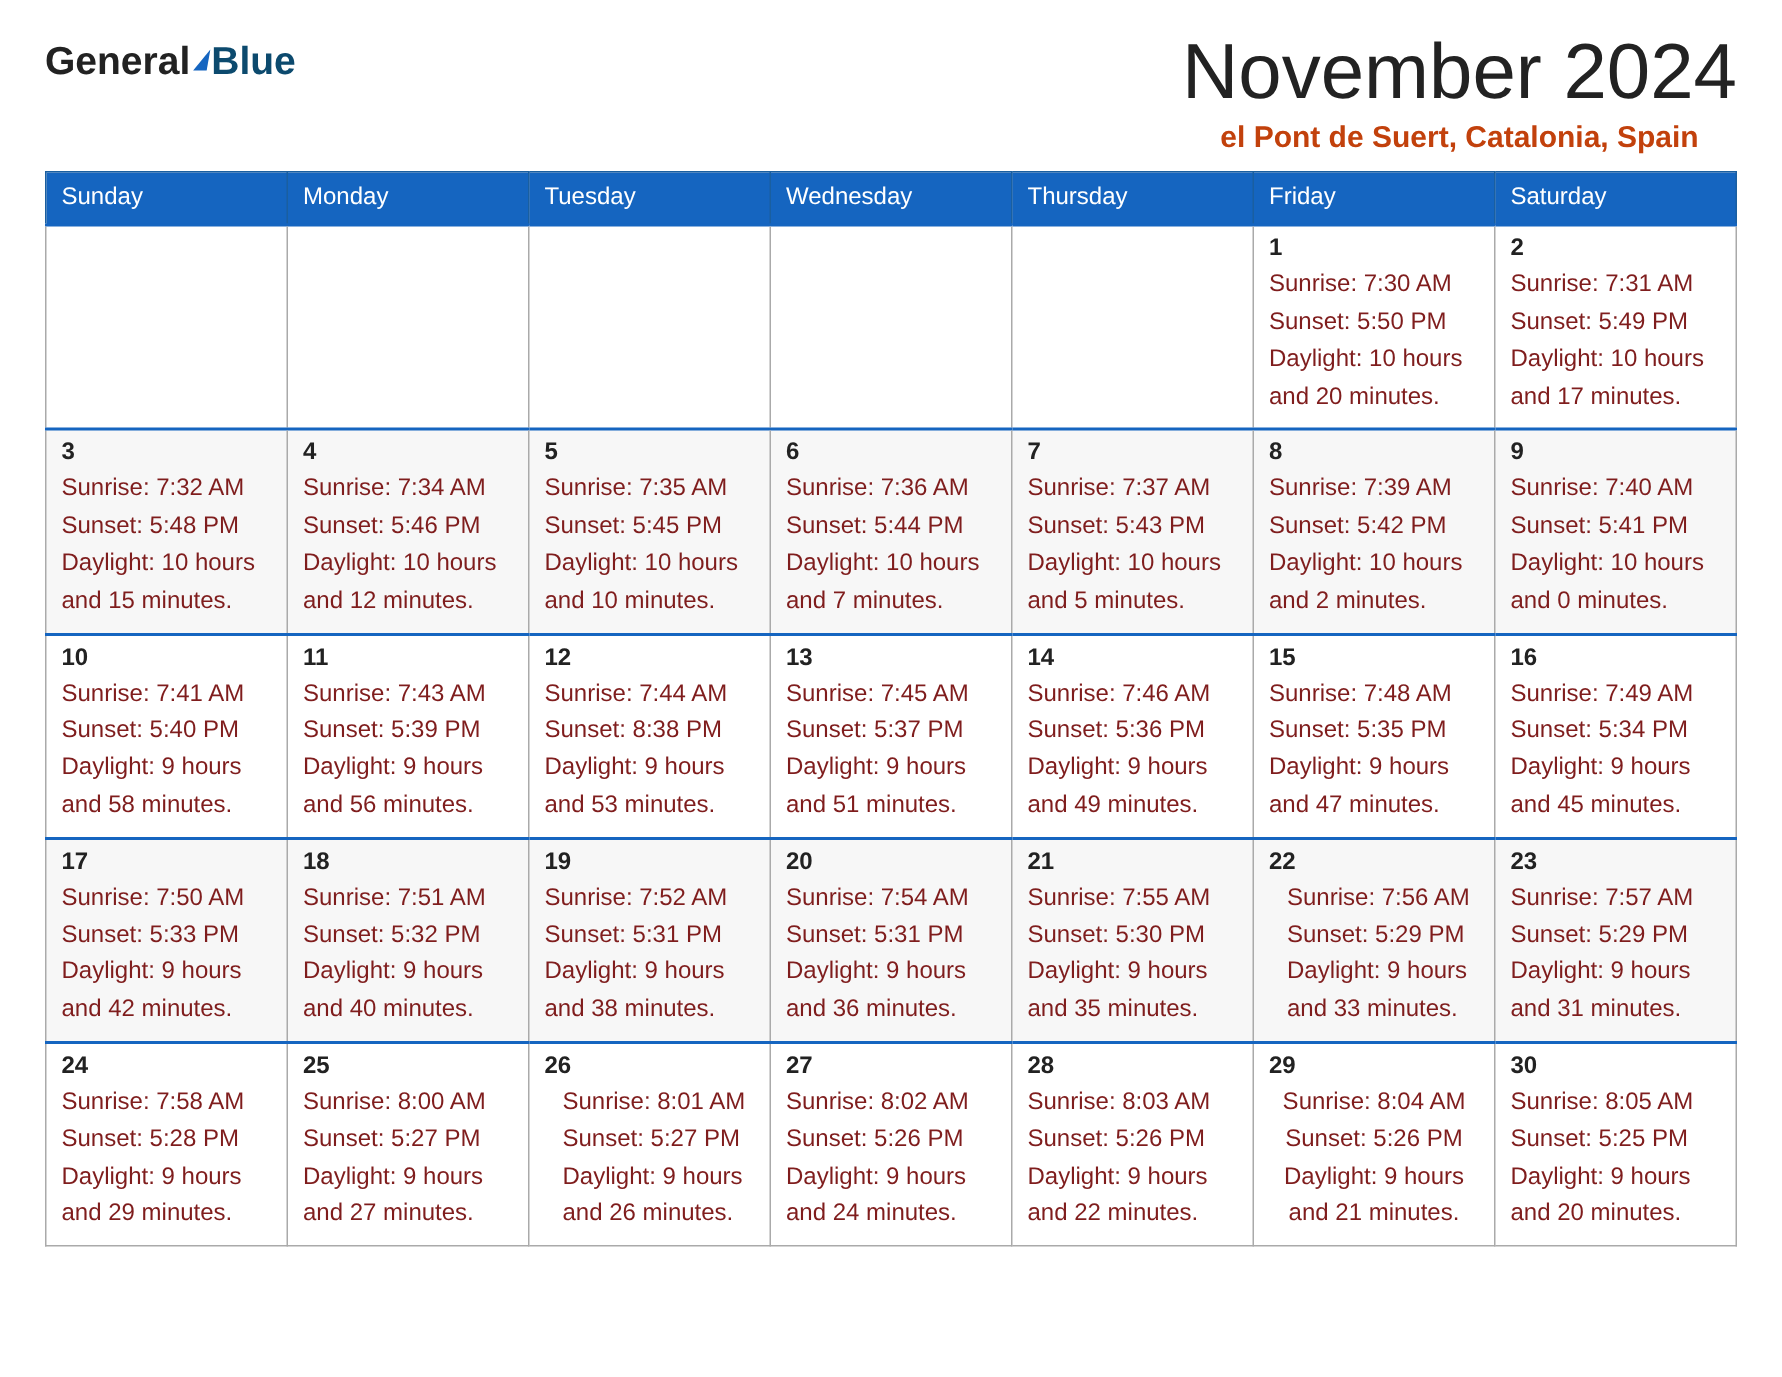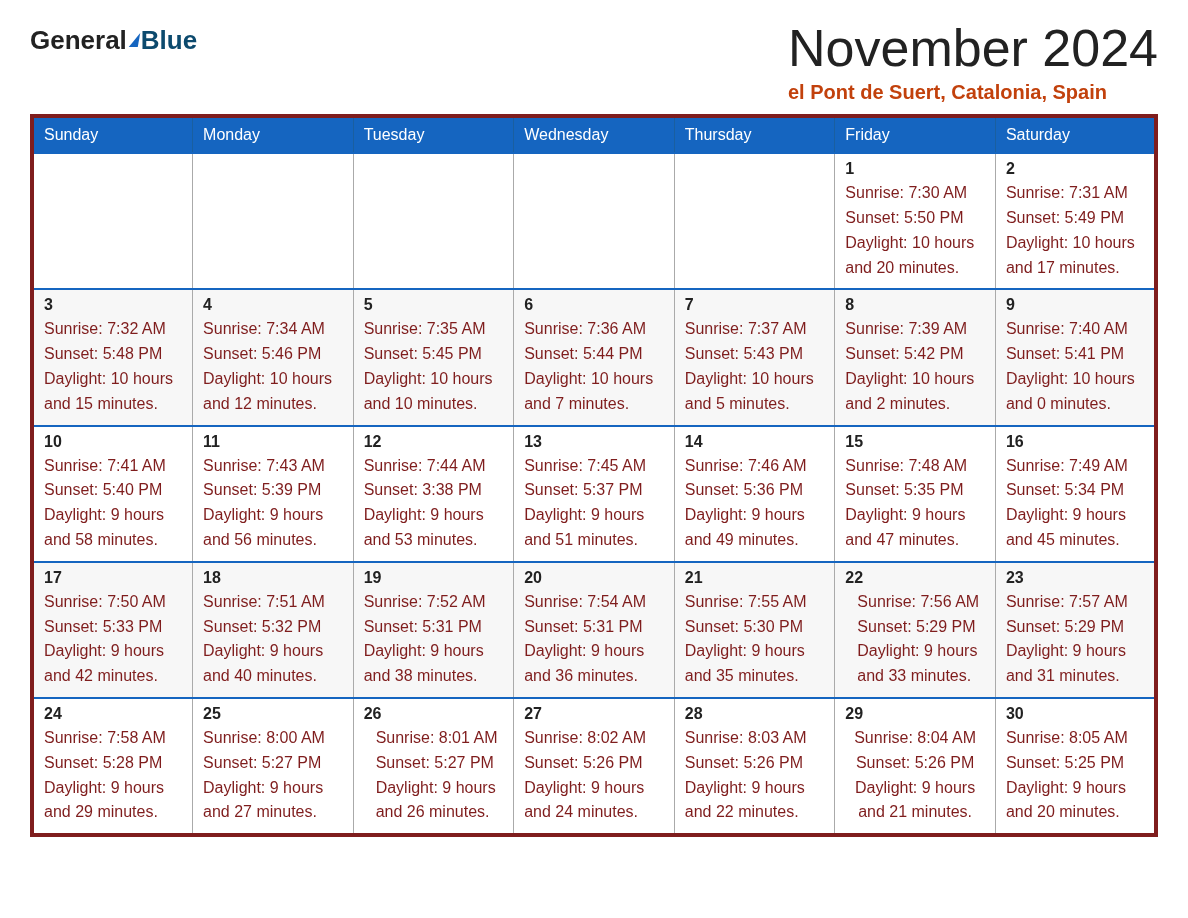--- a/index.html
+++ b/index.html
@@ -16,39 +16,39 @@
       align-items: flex-start;
       justify-content: space-between;
       margin-bottom: 10px;
     }
     .logo-area {
       display: flex;
       align-items: flex-start;
       padding-top: 5px;
     }
     .title-area {
-      text-align: left;
+      text-align: center;
       margin-left: 41px;
     }
     .month-title {
       font-size: 52px;
       font-weight: 300;
       color: #222;
       line-height: 1.1;
     }
     .location {
       font-size: 20px;
       color: #c2410c;
       margin-top: 4px;
       font-weight: bold;
     }
     .calendar {
       width: 100%;
       border-collapse: collapse;
-      border: 4px solid #7f1d1d;
+      border: 1px solid #7f1d1d;
       margin-top: 8px;
     }
     .calendar th {
       background: #1565c0;
       color: #fff;
       font-size: 16px;
       font-weight: normal;
       padding: 8px 10px;
       text-align: left;
       border: 1px solid #1a5fa0;
@@ -197,21 +197,21 @@
         <td>
           <div class="day-number">11</div>
           <div class="day-info" style="white-space: pre-line;">Sunrise: 7:43 AM
 Sunset: 5:39 PM
 Daylight: 9 hours
 and 56 minutes.</div>
         </td>
         <td>
           <div class="day-number">12</div>
           <div class="day-info" style="white-space: pre-line;">Sunrise: 7:44 AM
-Sunset: 3:38 PM
+Sunset: 8:38 PM
 Daylight: 9 hours
 and 53 minutes.</div>
         </td>
         <td>
           <div class="day-number">13</div>
           <div class="day-info" style="white-space: pre-line;">Sunrise: 7:45 AM
 Sunset: 5:37 PM
 Daylight: 9 hours
 and 51 minutes.</div>
         </td>

